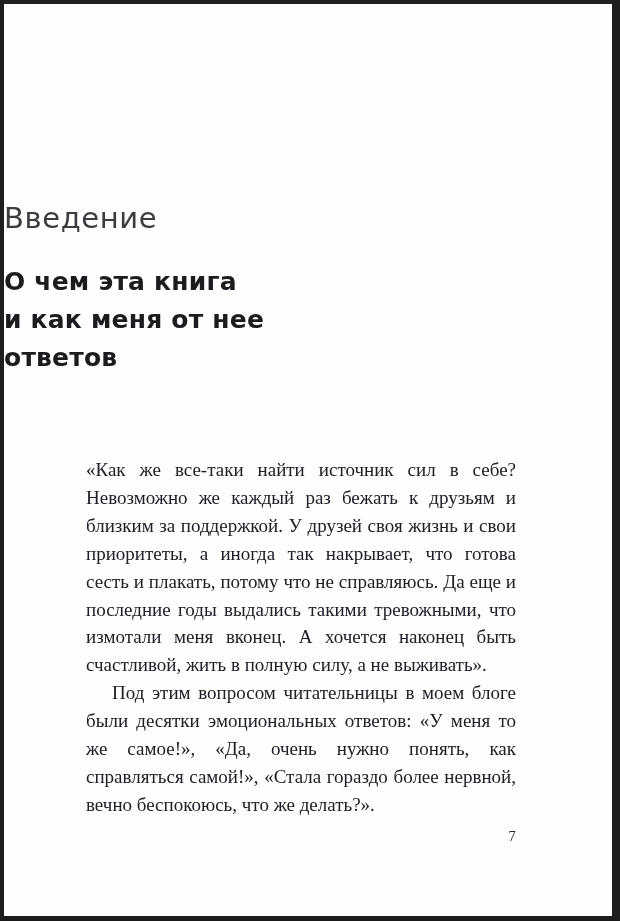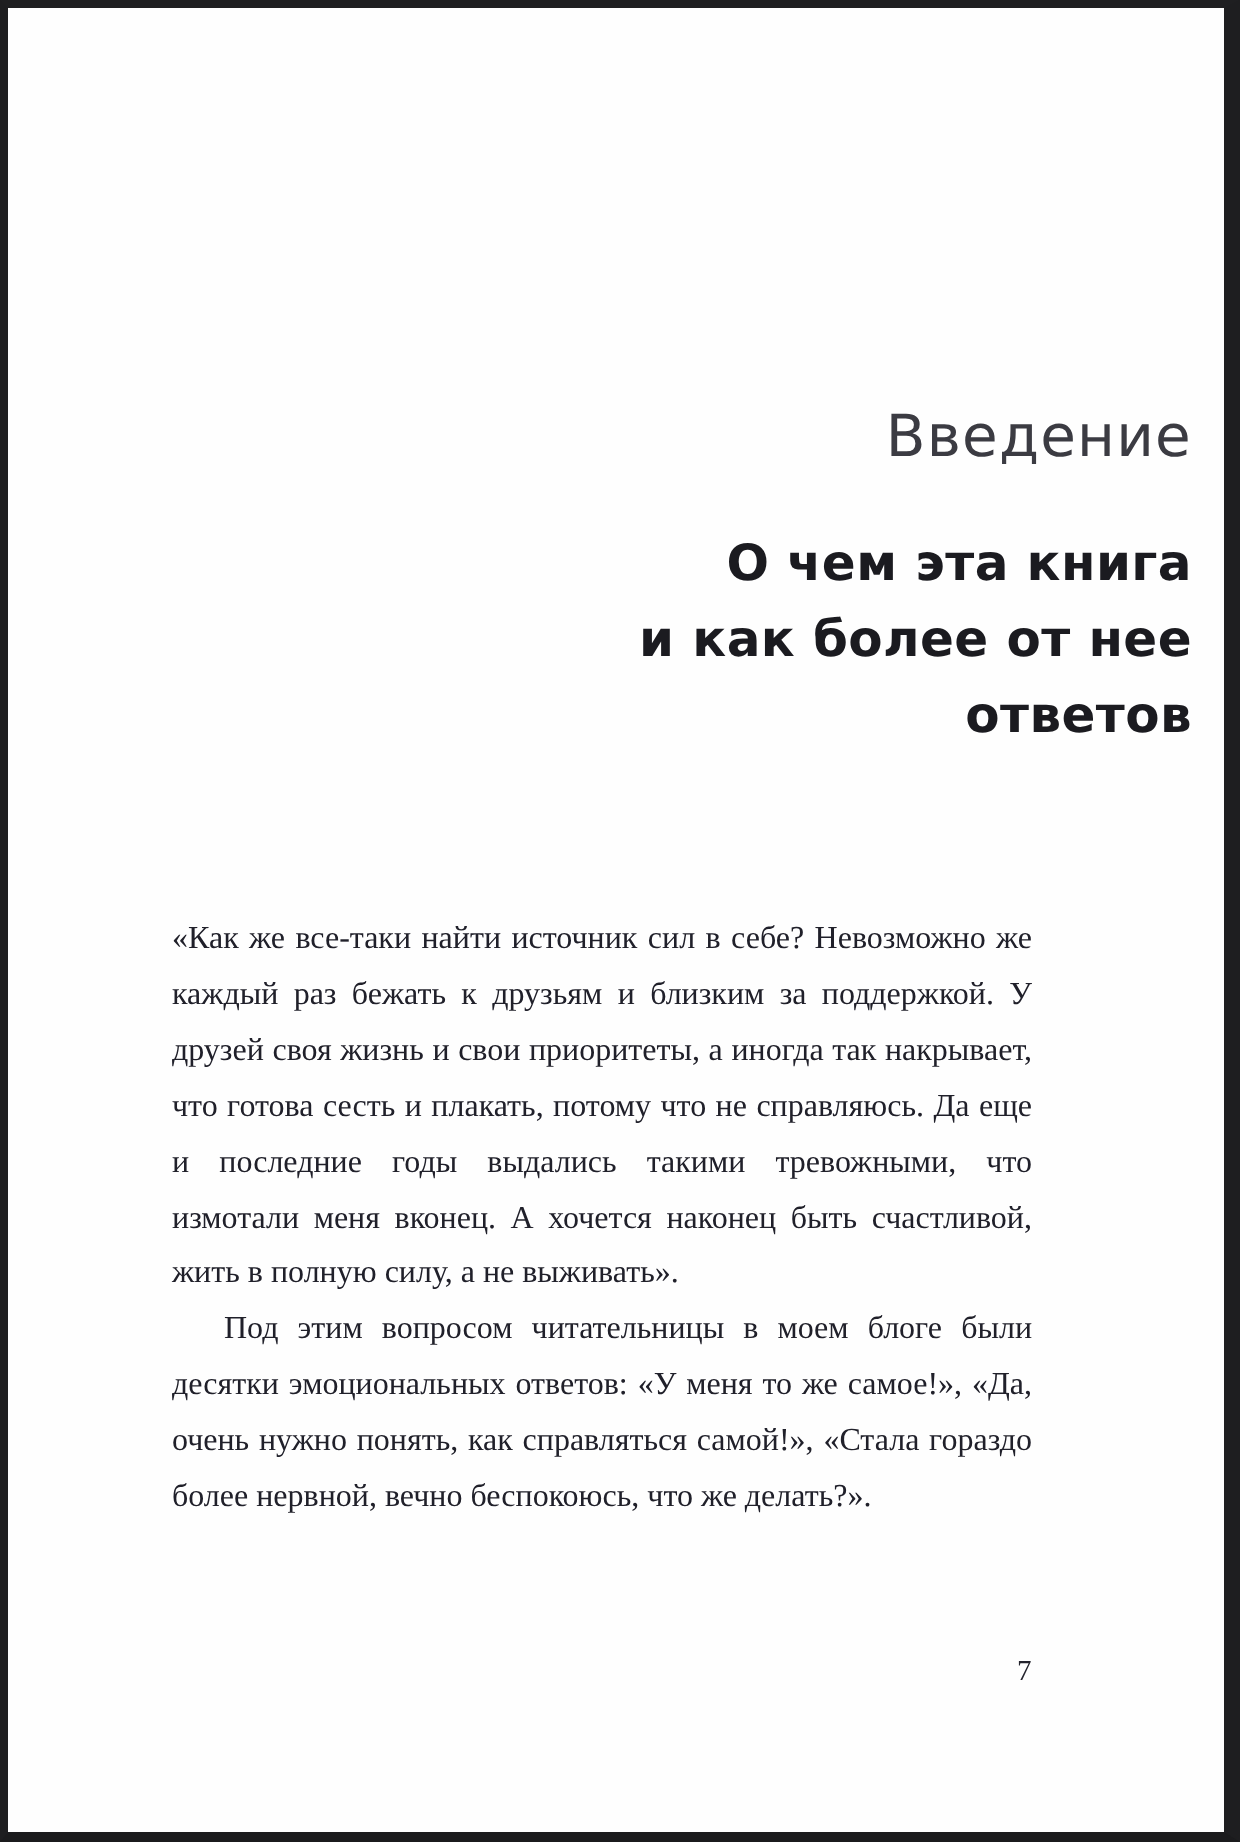--- a/index.html
+++ b/index.html
@@ -35,23 +35,23 @@
     width: 100%;
     height: 100%;
     background: #fefefe;
     box-sizing: border-box;
   }
 
   
   .heading-block {
     position: absolute;
     left: 0;
-    right: 16px;
+    right: 0;
     top: 200px;
-    text-align: right;
+    text-align: left;
   }
 
   .eyebrow {
     display: block;
     font-family: "DejaVu Sans", "Liberation Sans", sans-serif;
     font-size: 29px;
     font-weight: 400;
     letter-spacing: 0.6px;
     color: #3b3b42;
     line-height: 1.0;
@@ -79,21 +79,21 @@
   .body-copy {
     position: absolute;
     left: 82px;
     top: 452px;
     width: 430px;
   }
 
   .body-copy p {
     margin: 0;
     font-family: "Liberation Serif", "DejaVu Serif", serif;
-    font-size: 16px;
+    font-size: 19px;
     line-height: 27.9px;
     color: #20202a;
     text-align: justify;
     text-justify: inter-word;
     hyphens: manual;
     -webkit-hyphens: manual;
   }
 
   .body-copy p.indented {
     text-indent: 26px;
@@ -116,21 +116,21 @@
 <body>
 
 <div class="page-scan">
   <div class="page-surface">
 
     <div class="heading-block">
       <span class="eyebrow">Введение</span>
 
       <h1 class="chapter-title">
         <span class="tline">О чем эта книга</span>
-        <span class="tline">и как более от нее</span>
+        <span class="tline">и как меня от нее</span>
         <span class="tline">ответов</span>
       </h1>
     </div>
 
     <div class="body-copy">
       <p>«Как же все-таки найти источник сил в себе? Невозможно же каждый раз бежать к друзьям и близким за поддержкой. У друзей своя жизнь и свои приоритеты, а иногда так накрывает, что готова сесть и плакать, потому что не справляюсь. Да еще и последние годы выдались такими тревожными, что измотали меня вконец. А хочется наконец быть счастливой, жить в полную силу, а не выживать».</p>
       <p class="indented">Под этим вопросом читательницы в моем блоге были десятки эмоциональных ответов: «У меня то же самое!», «Да, очень нужно понять, как справляться самой!», «Стала гораздо более нервной, вечно беспокоюсь, что же делать?».</p>
     </div>
 
     <div class="folio">7</div>

